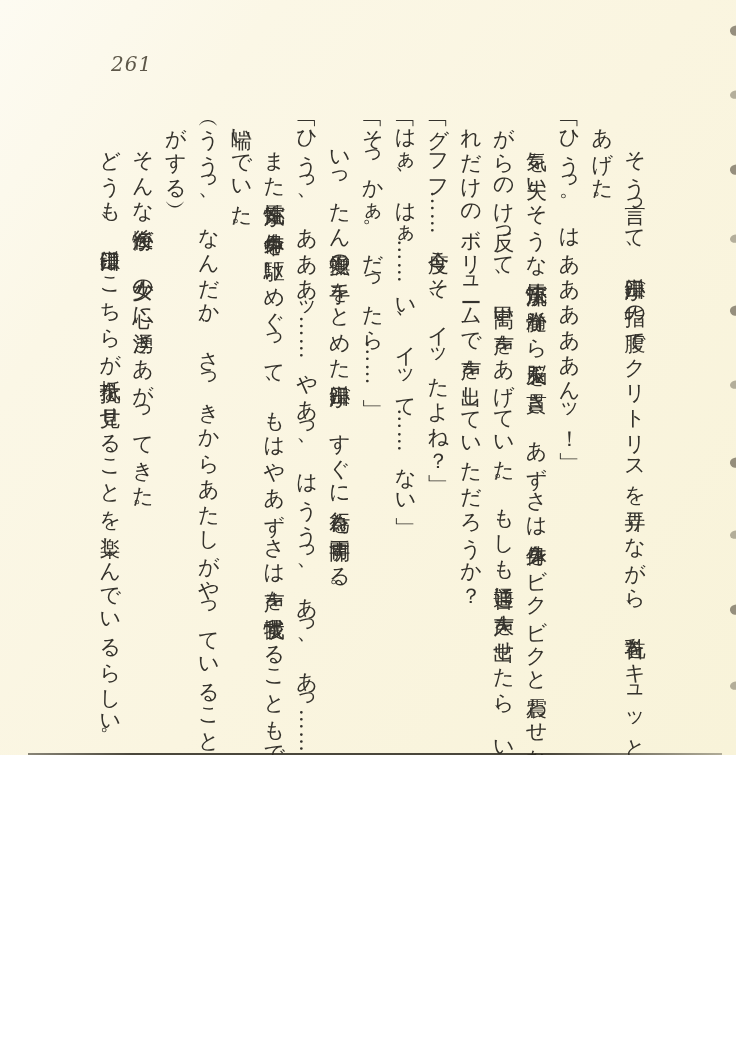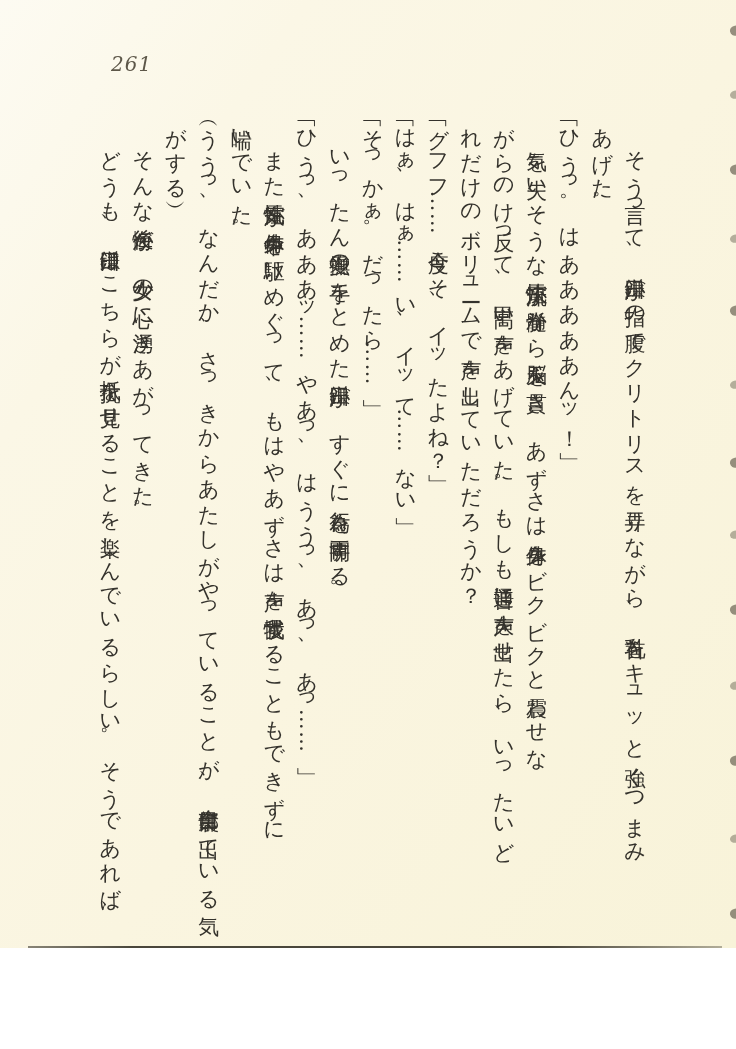--- a/index.html
+++ b/index.html
@@ -8,21 +8,21 @@
   }
   body {
     width: 736px;
     height: 1049px;
     overflow: hidden;
     font-family: "DejaVu Serif", "Liberation Serif", serif;
   }
   .page {
     position: relative;
     width: 736px;
-    height: 948px;
+    height: 755px;
     background: linear-gradient(125deg, #fdfbf2 0%, #fbf7e6 22%, #faf5e0 55%, #f8f3d9 100%);
     overflow: hidden;
   }
   .page-number {
     position: absolute;
     left: 111px;
     top: 52px;
     font-size: 20px;
     font-style: italic;
     color: #5d5749;

